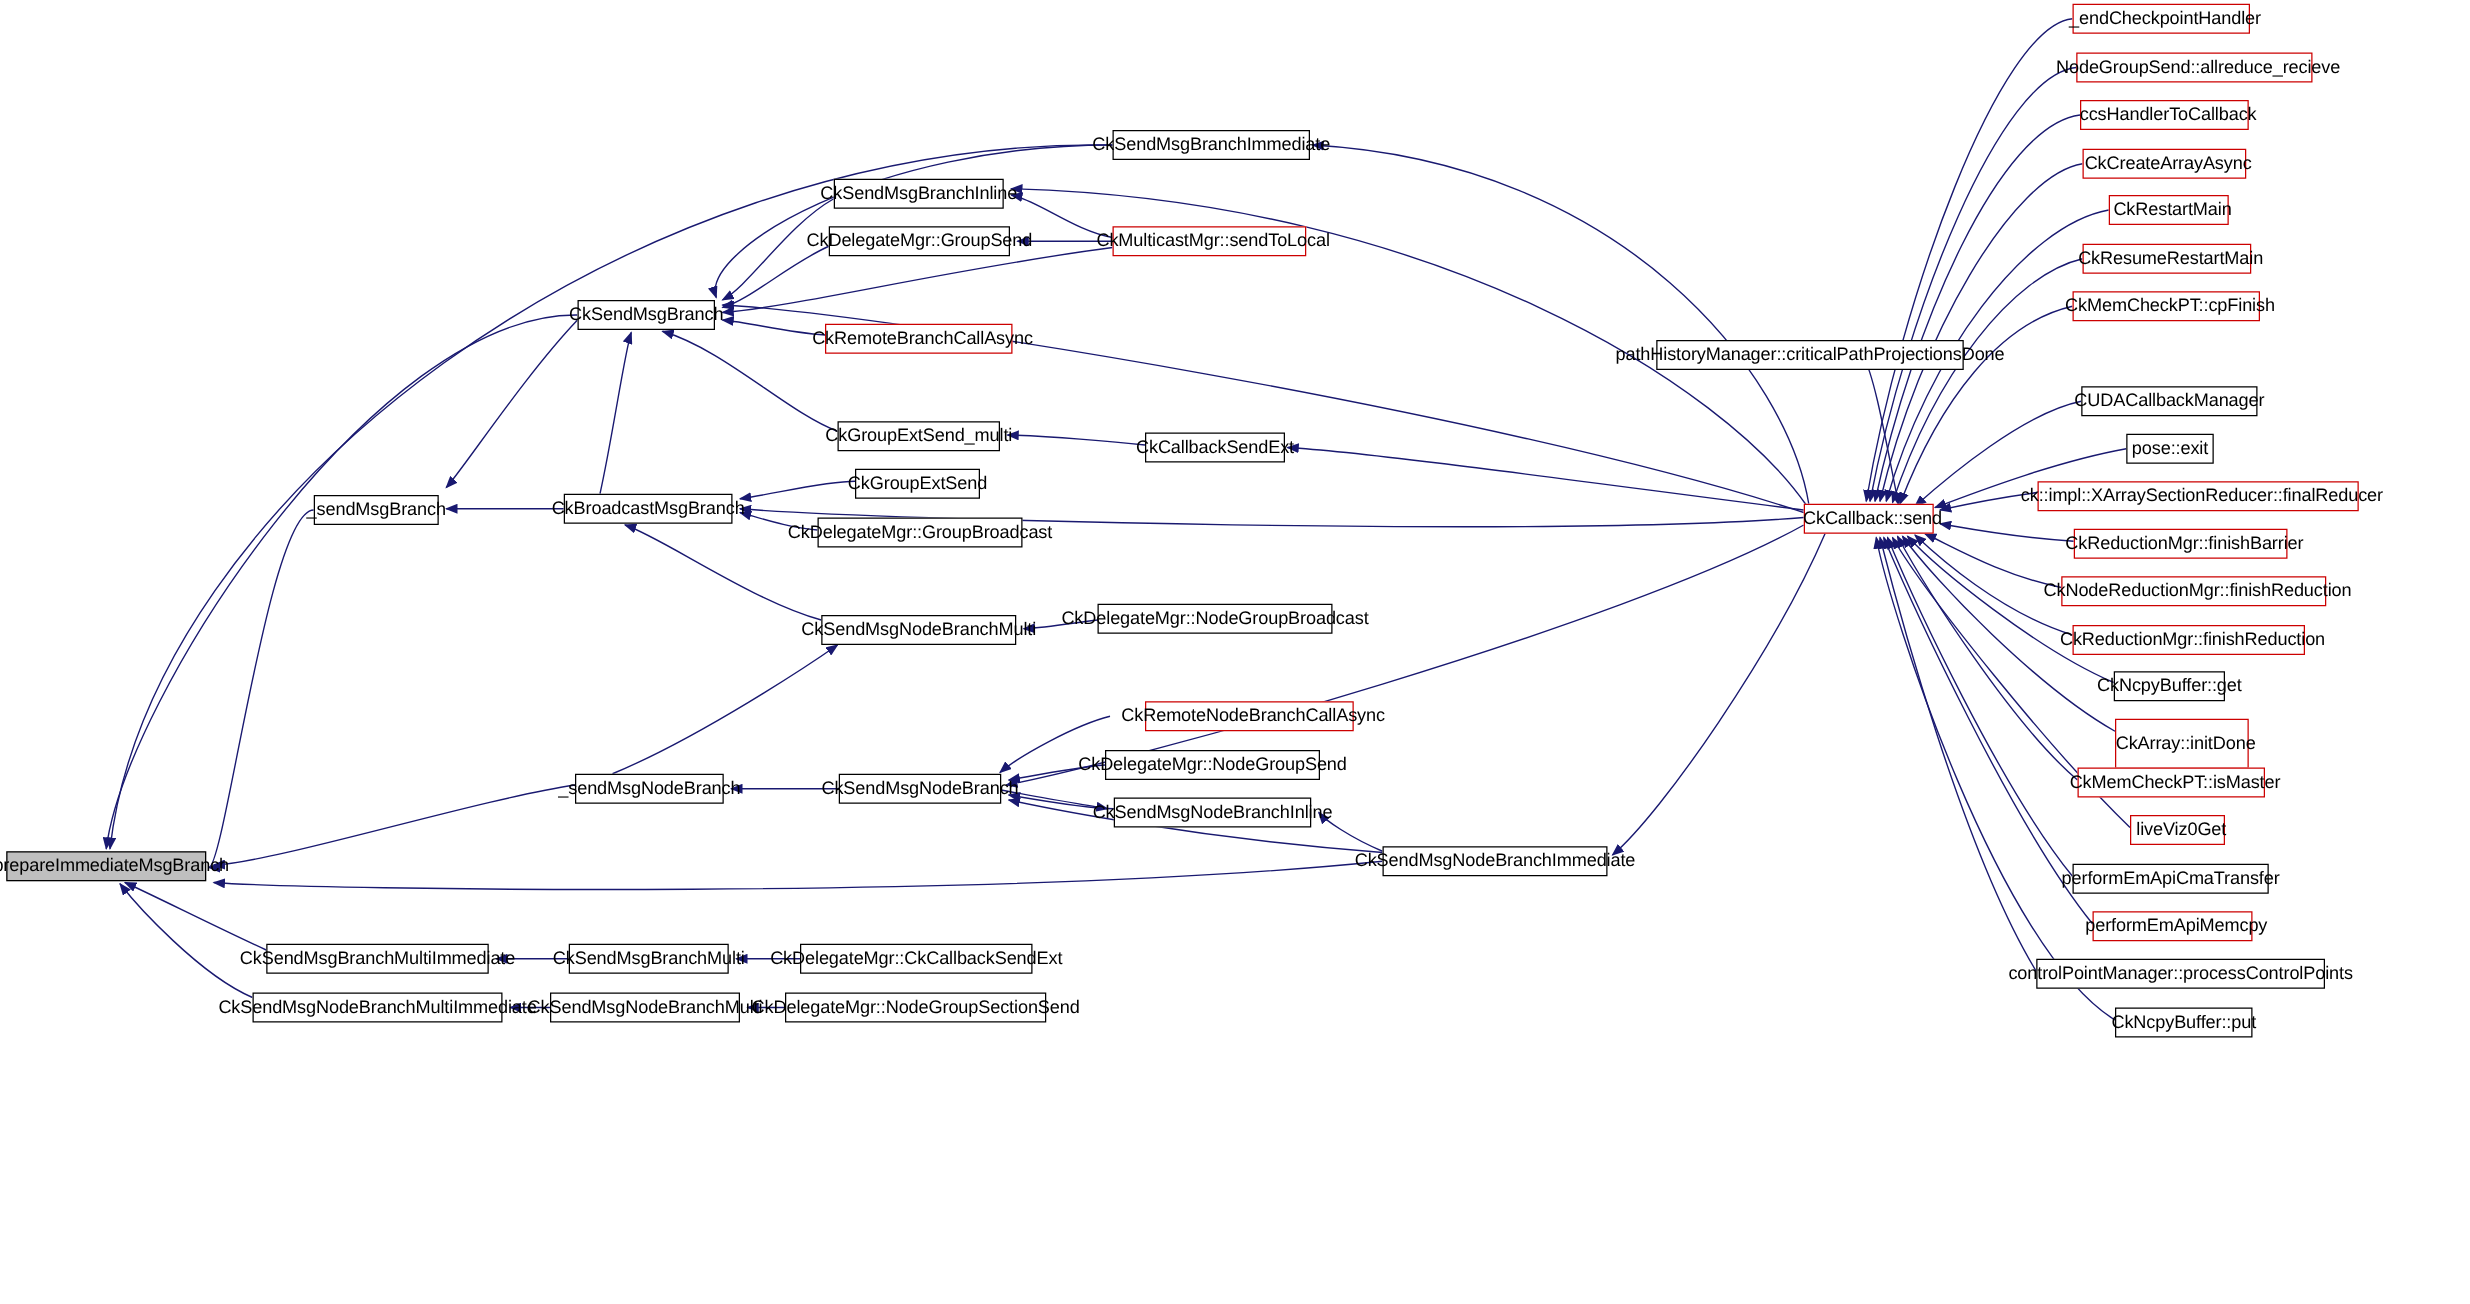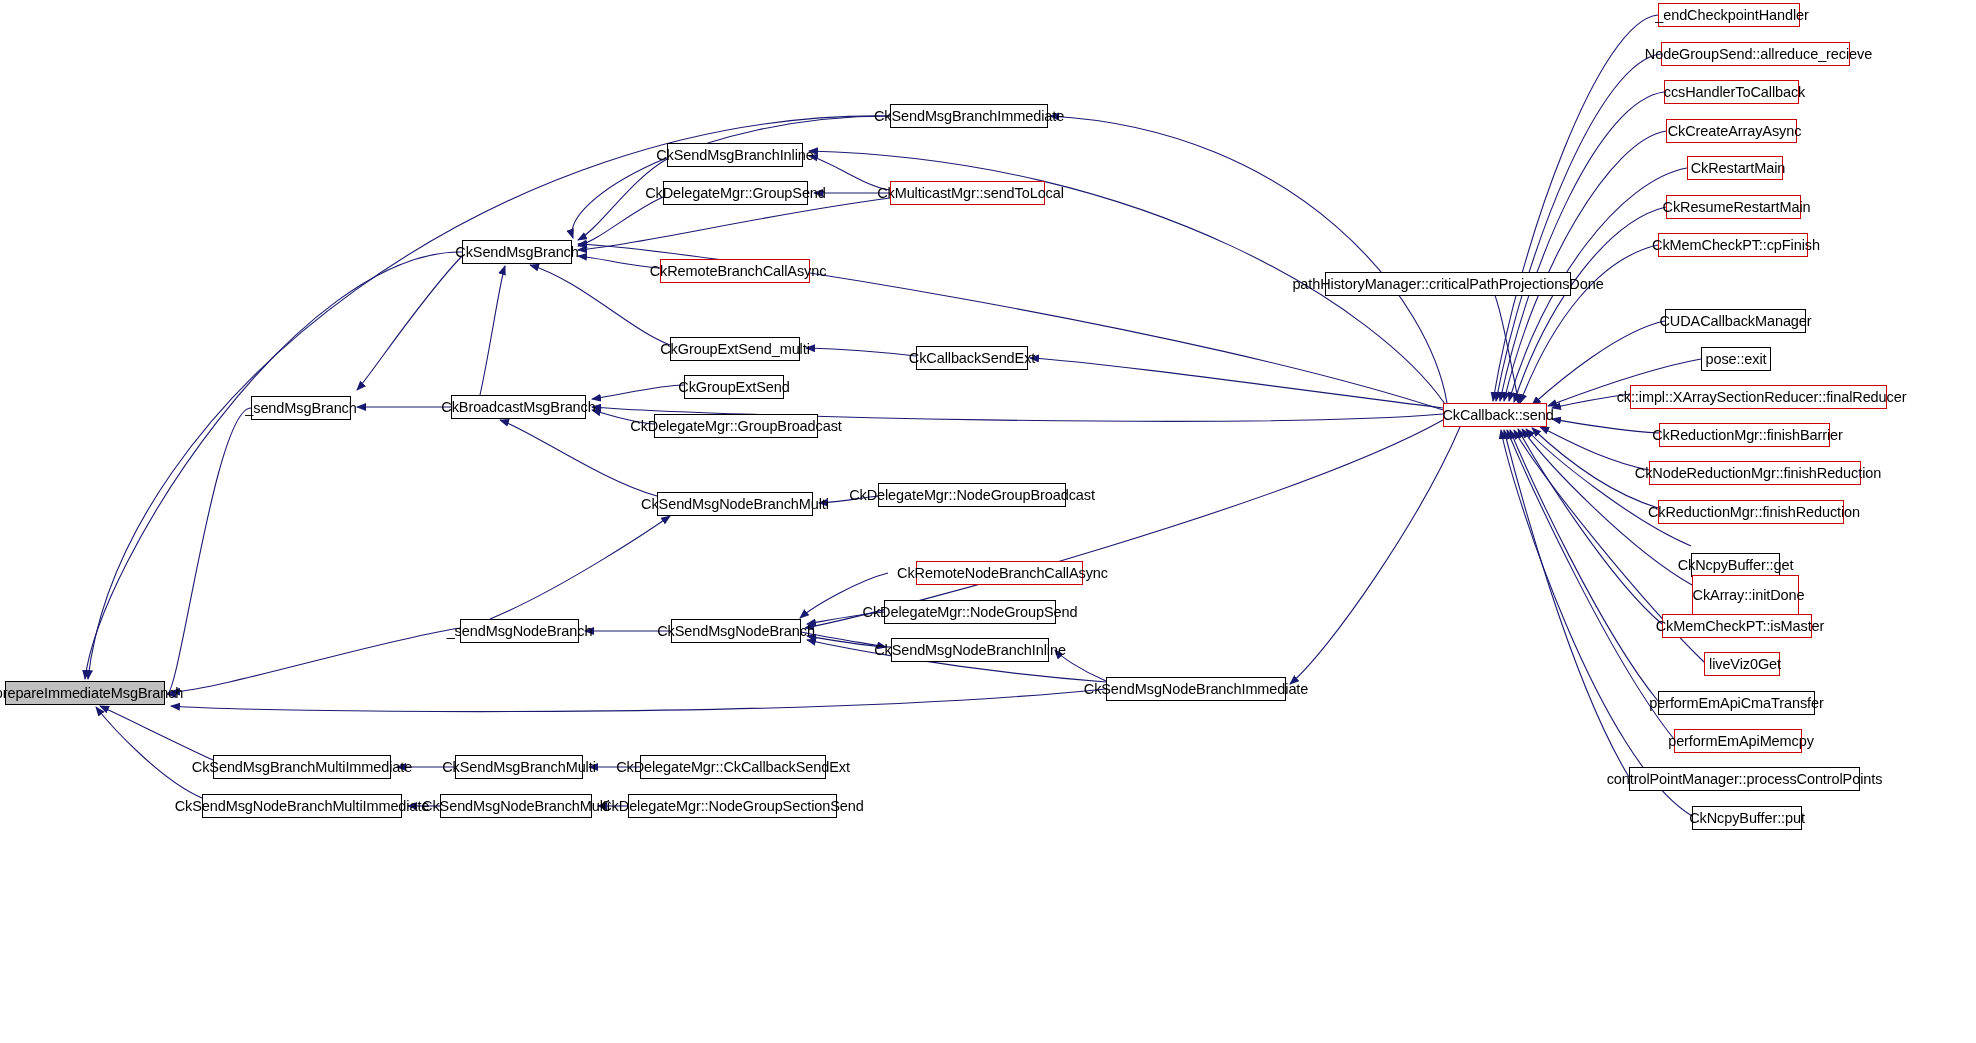--- a/index.html
+++ b/index.html
@@ -160,21 +160,21 @@
       <div class="node red" style="left: 1687px; top: 156px; width: 96px; height: 24px;">CkRestartMain</div>
       <div class="node red" style="left: 1666px; top: 195px; width: 135px; height: 24px;">CkResumeRestartMain</div>
       <div class="node red" style="left: 1658px; top: 233px; width: 150px; height: 24px;">CkMemCheckPT::cpFinish</div>
       <div class="node" style="left: 1325px; top: 272px; width: 246px; height: 24px;">pathHistoryManager::criticalPathProjectionsDone</div>
       <div class="node" style="left: 1665px; top: 309px; width: 141px; height: 24px;">CUDACallbackManager</div>
       <div class="node" style="left: 1701px; top: 347px; width: 70px; height: 24px;">pose::exit</div>
       <div class="node red" style="left: 1630px; top: 385px; width: 257px; height: 24px;">ck::impl::XArraySectionReducer::finalReducer</div>
       <div class="node red" style="left: 1659px; top: 423px; width: 171px; height: 24px;">CkReductionMgr::finishBarrier</div>
       <div class="node red" style="left: 1649px; top: 461px; width: 212px; height: 24px;">CkNodeReductionMgr::finishReduction</div>
       <div class="node red" style="left: 1658px; top: 500px; width: 186px; height: 24px;">CkReductionMgr::finishReduction</div>
-      <div class="node" style="left: 1691px; top: 553px; width: 89px; height: 24px;">CkNcpyBuffer::get</div>
+      <div class="node" style="left: 1691px; top: 537px; width: 89px; height: 24px;">CkNcpyBuffer::get</div>
       <div class="node red" style="left: 1692px; top: 575px; width: 107px; height: 40px;">CkArray::initDone</div>
       <div class="node red" style="left: 1662px; top: 614px; width: 150px; height: 24px;">CkMemCheckPT::isMaster</div>
       <div class="node red" style="left: 1704px; top: 652px; width: 76px; height: 24px;">liveViz0Get</div>
       <div class="node" style="left: 1658px; top: 691px; width: 157px; height: 24px;">performEmApiCmaTransfer</div>
       <div class="node red" style="left: 1674px; top: 729px; width: 128px; height: 24px;">performEmApiMemcpy</div>
       <div class="node" style="left: 1629px; top: 767px; width: 231px; height: 24px;">controlPointManager::processControlPoints</div>
       <div class="node" style="left: 1692px; top: 806px; width: 110px; height: 24px;">CkNcpyBuffer::put</div>
     </div>
 </div>
 

